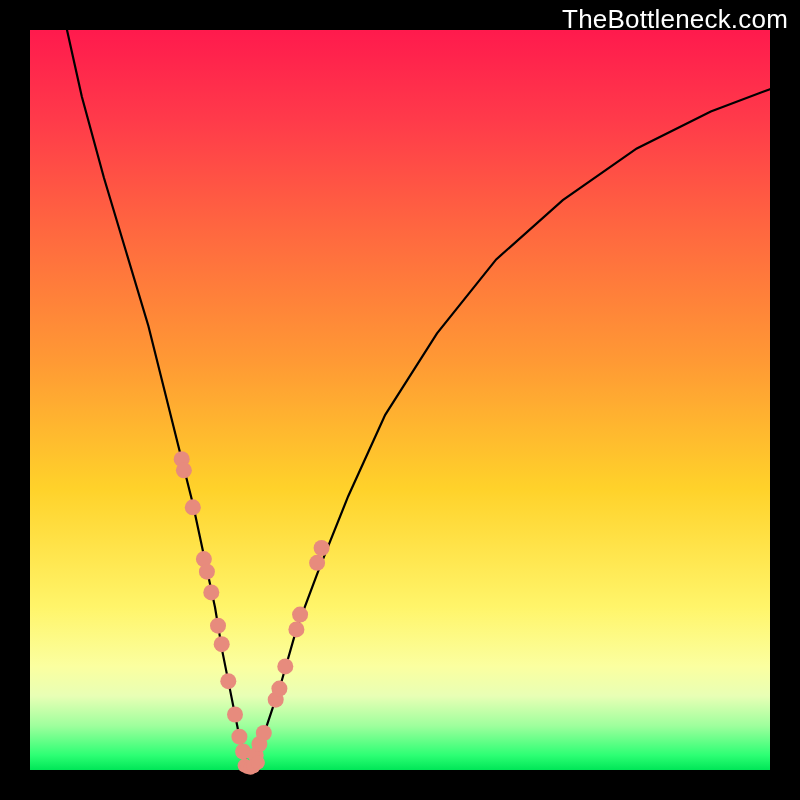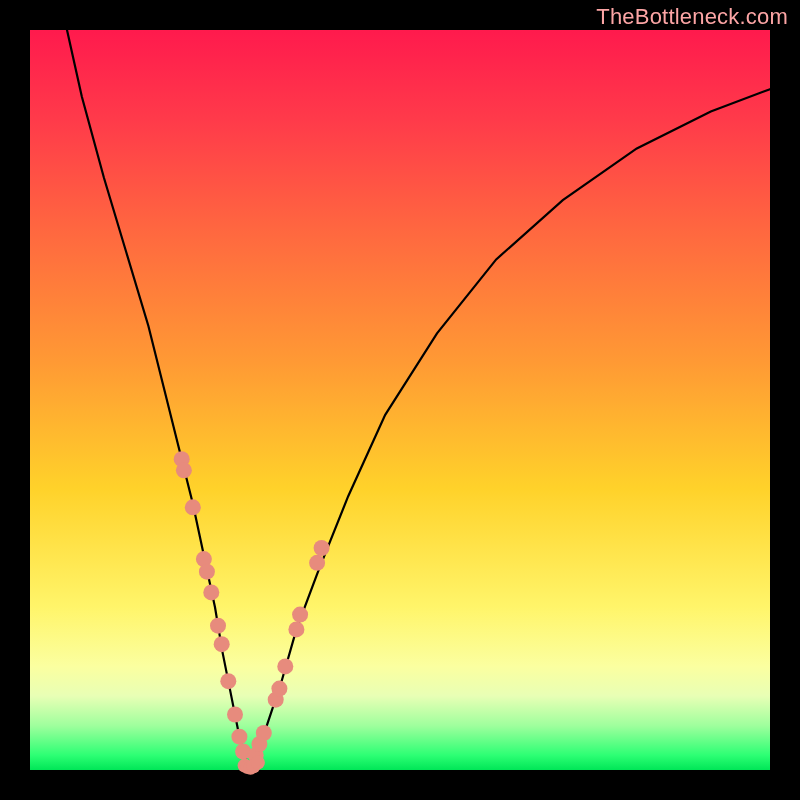--- a/index.html
+++ b/index.html
@@ -36,22 +36,22 @@
       #e8ffb5 90%,
       #9fff9d 94%,
       #2dff74 98%,
       #00e657 100%
     );
   }
   .watermark {
     position: absolute;
     top: 4px;
     right: 12px;
-    color: #fca5a5;
-    font-size: 22px;
+    color: #ffffff;
+    font-size: 26px;
     font-weight: 500;
     letter-spacing: 0.2px;
     user-select: none;
   }
   svg.curves {
     position: absolute;
     left: 0;
     top: 0;
     width: 740px;
     height: 740px;

